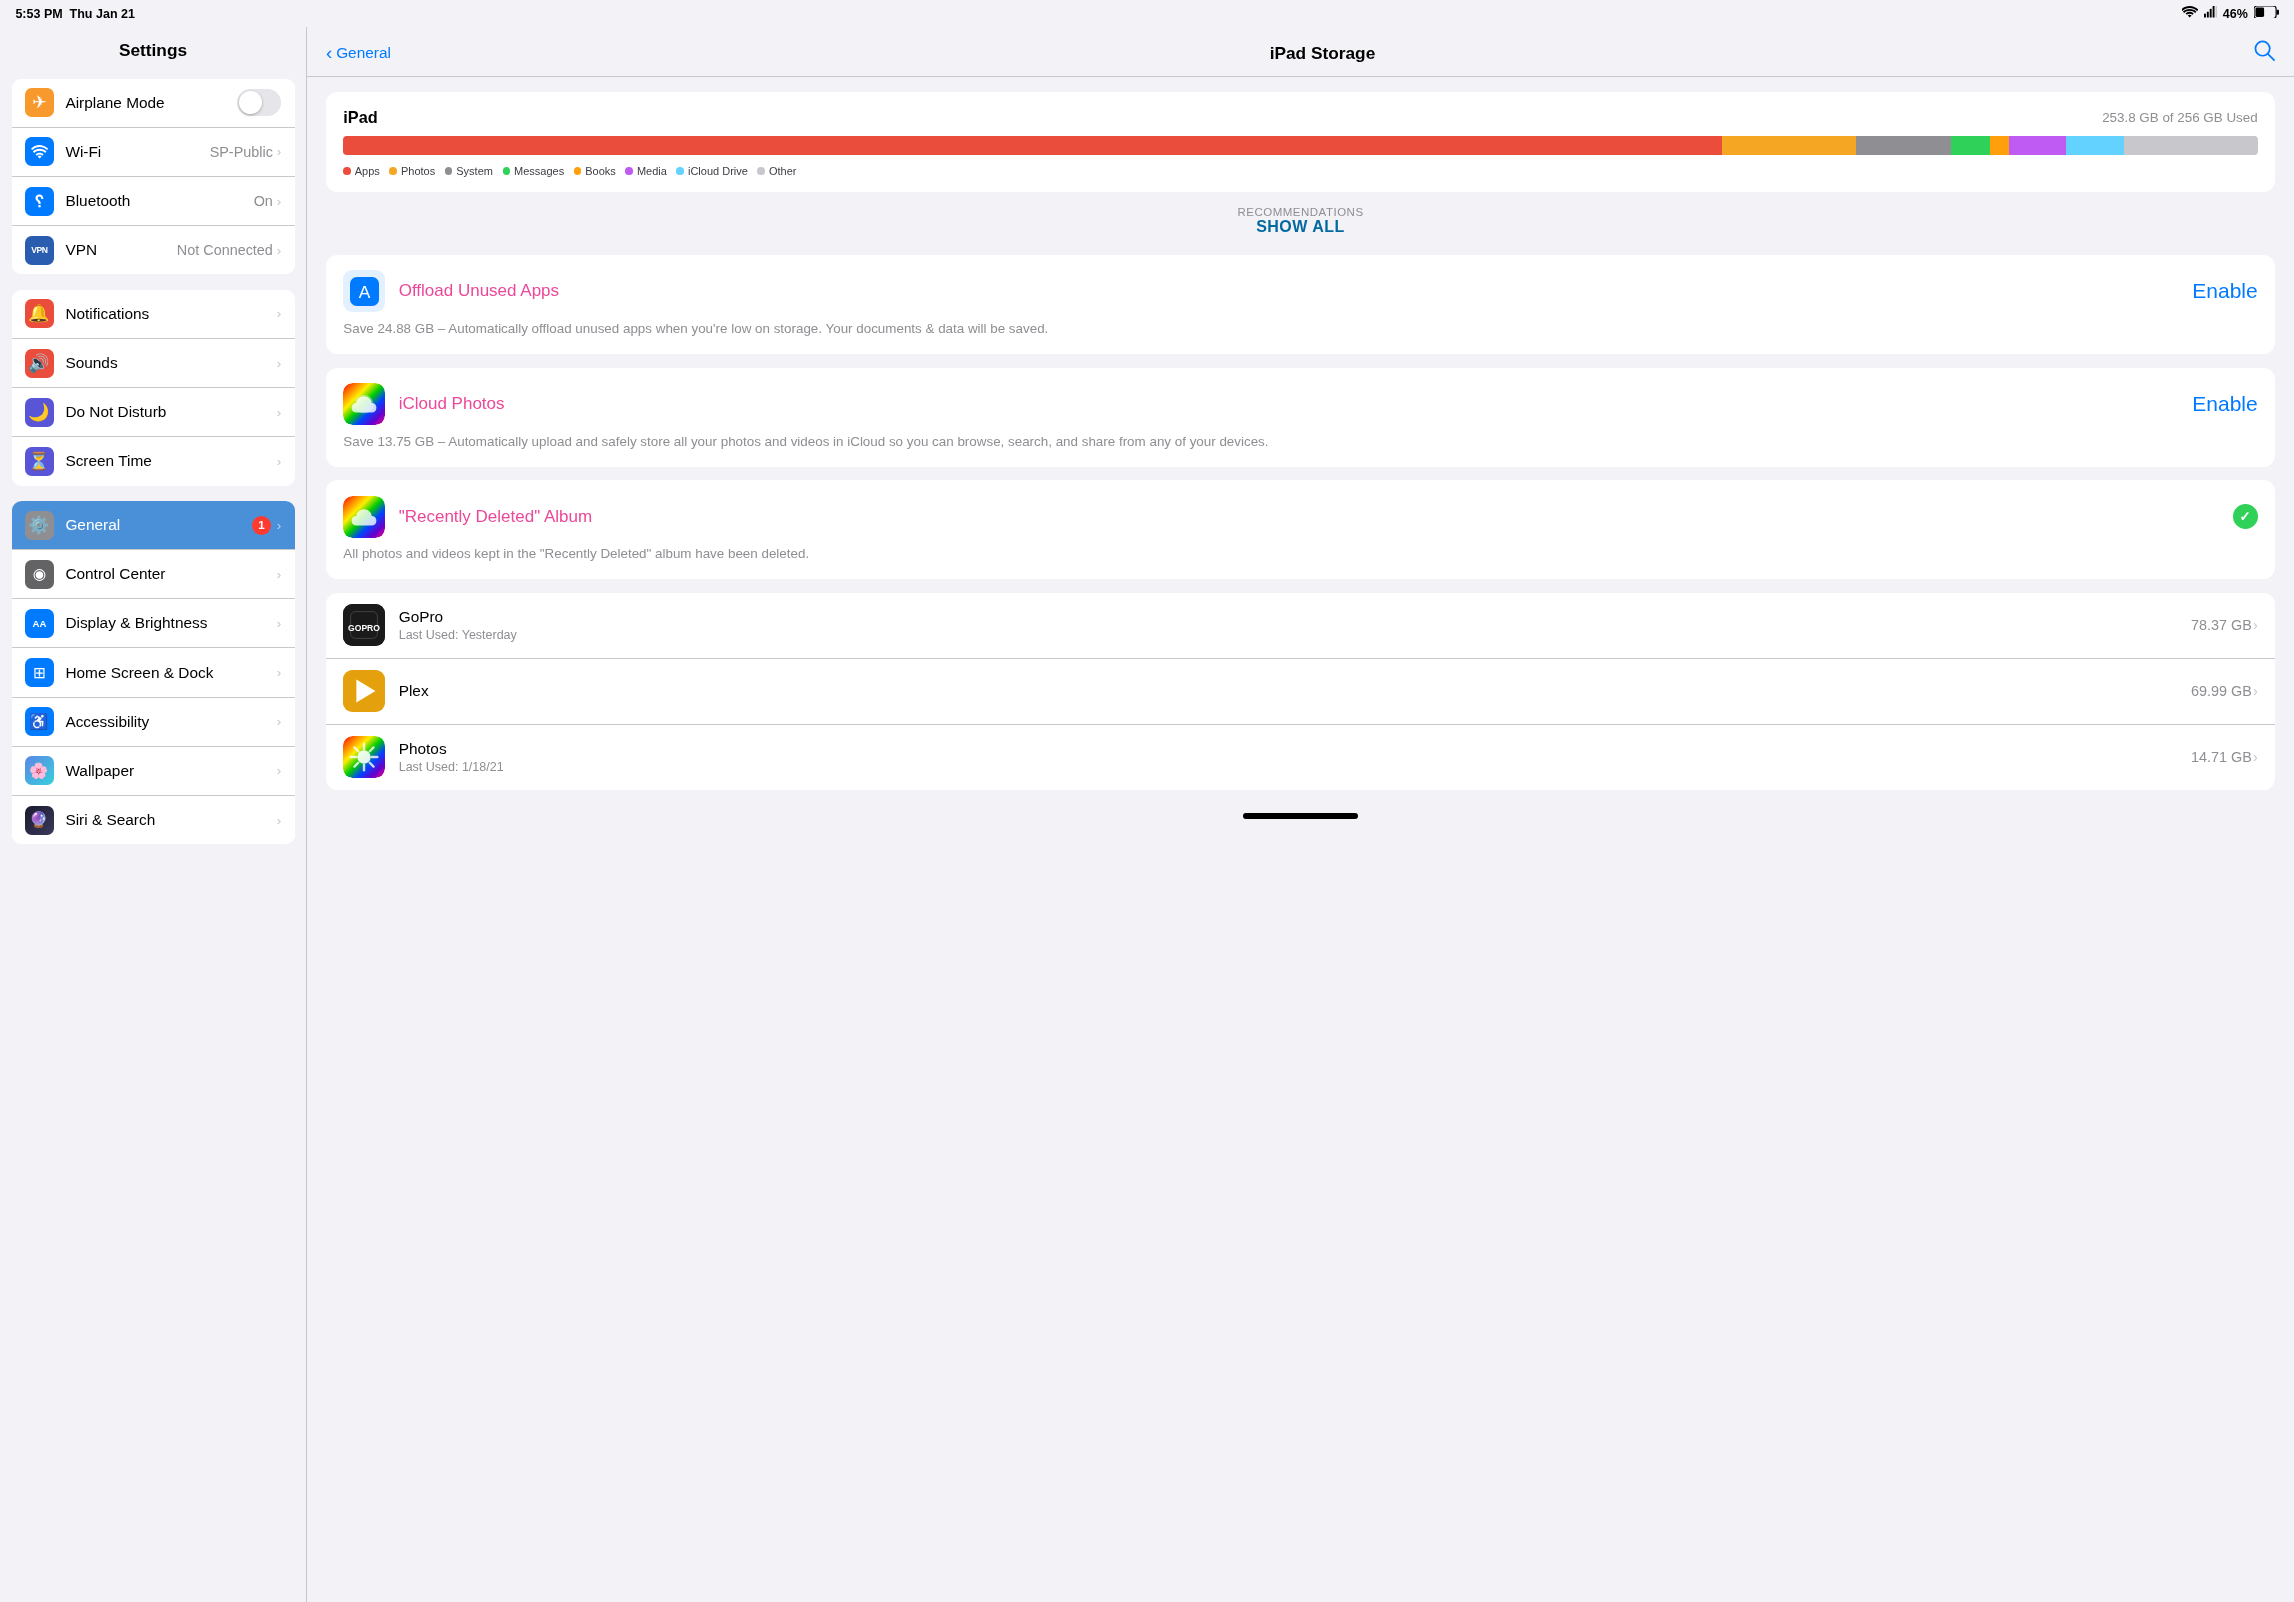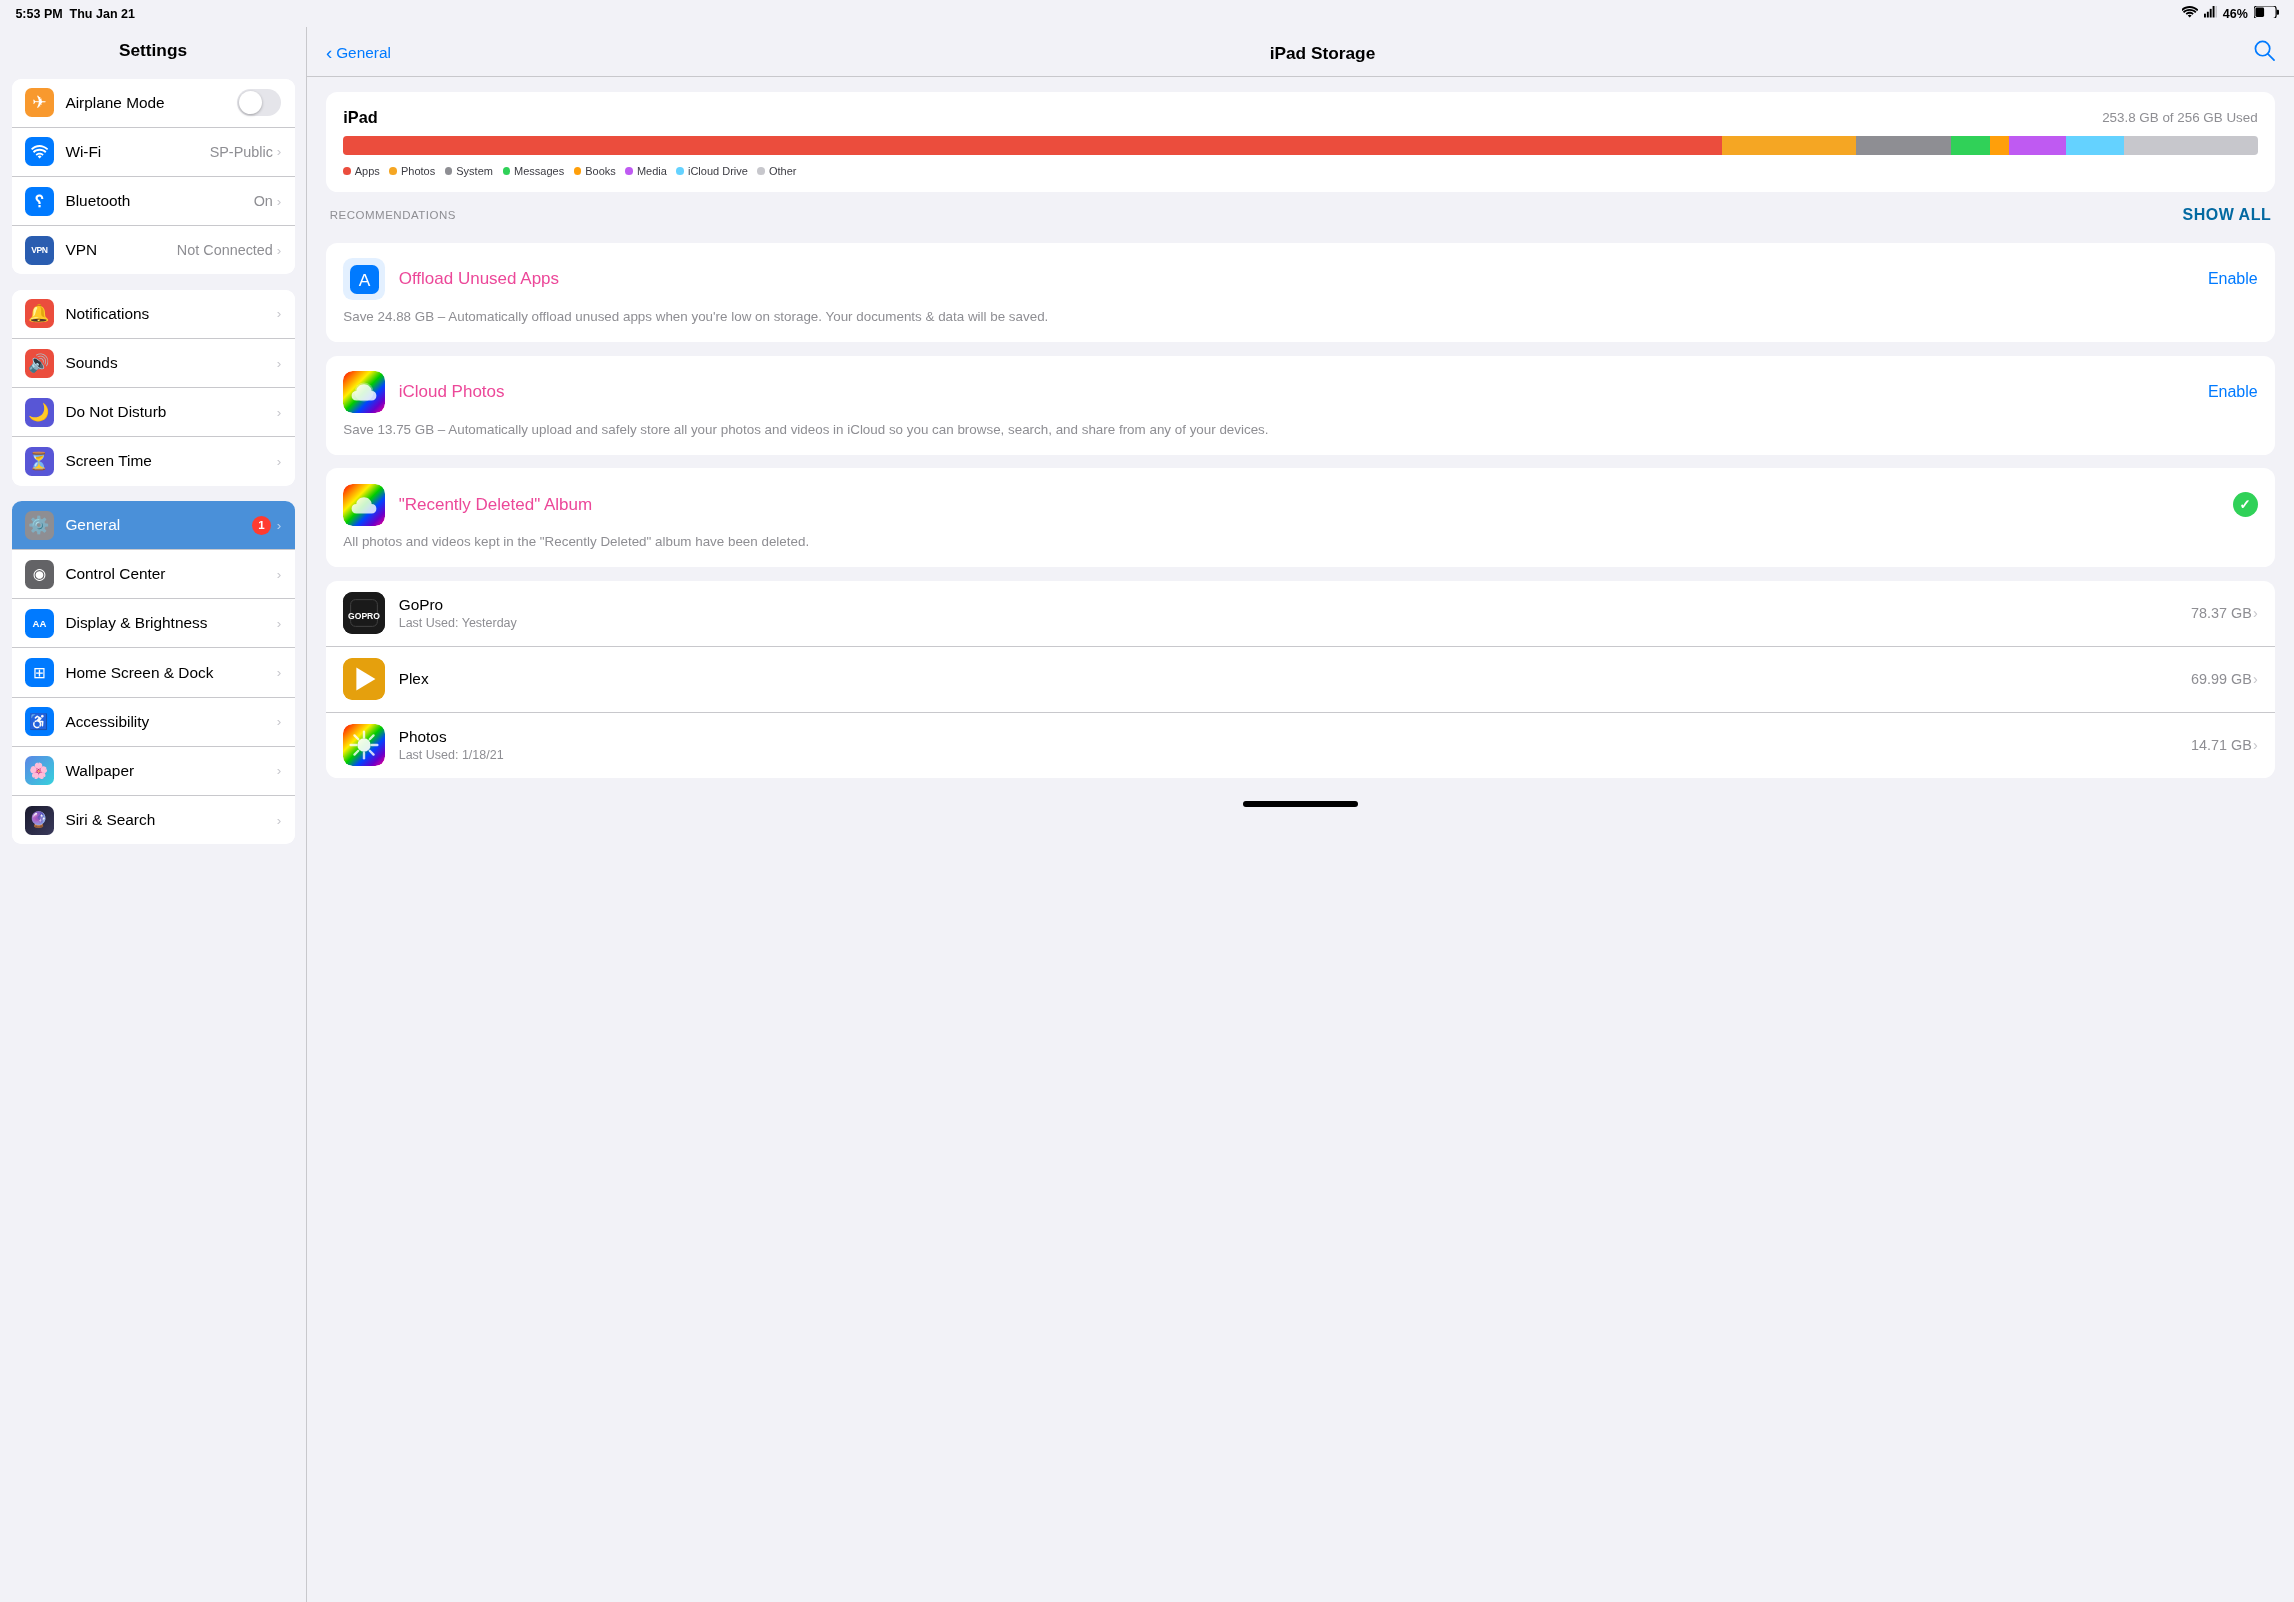--- a/index.html
+++ b/index.html
@@ -209,20 +209,21 @@
       width: 7.7px;
       height: 7.7px;
       border-radius: 50%;
     }
     
     .section-header {
       display: flex;
       justify-content: space-between;
       align-items: center;
       padding: 0 3.8px 5.8px;
+      flex-direction: column;
     }
     .section-label {
       font-size: 11.5px;
       color: #8e8e93;
       text-transform: uppercase;
       letter-spacing: 0.5px;
       font-weight: 500;
     }
     .show-all-btn {
       font-size: 16px;
@@ -248,21 +249,21 @@
       height: 42px;
       border-radius: 9.6px;
       margin-right: 13.4px;
       flex-shrink: 0;
       display: flex;
       align-items: center;
       justify-content: center;
       overflow: hidden;
     }
     .rec-title { font-size: 17px; font-weight: 500; color: #ec4899; flex: 1; }
-    .rec-action { font-size: 16px; color: #007aff; cursor: pointer; font-weight: 500; }
+    .rec-action { font-size: 21px; color: #007aff; cursor: pointer; font-weight: 500; }
     .rec-desc { font-size: 13.4px; color: #8e8e93; line-height: 1.4; }
     .check-circle {
       width: 25px;
       height: 25px;
       background: #30d158;
       border-radius: 50%;
       display: flex;
       align-items: center;
       justify-content: center;
       color: #fff;

